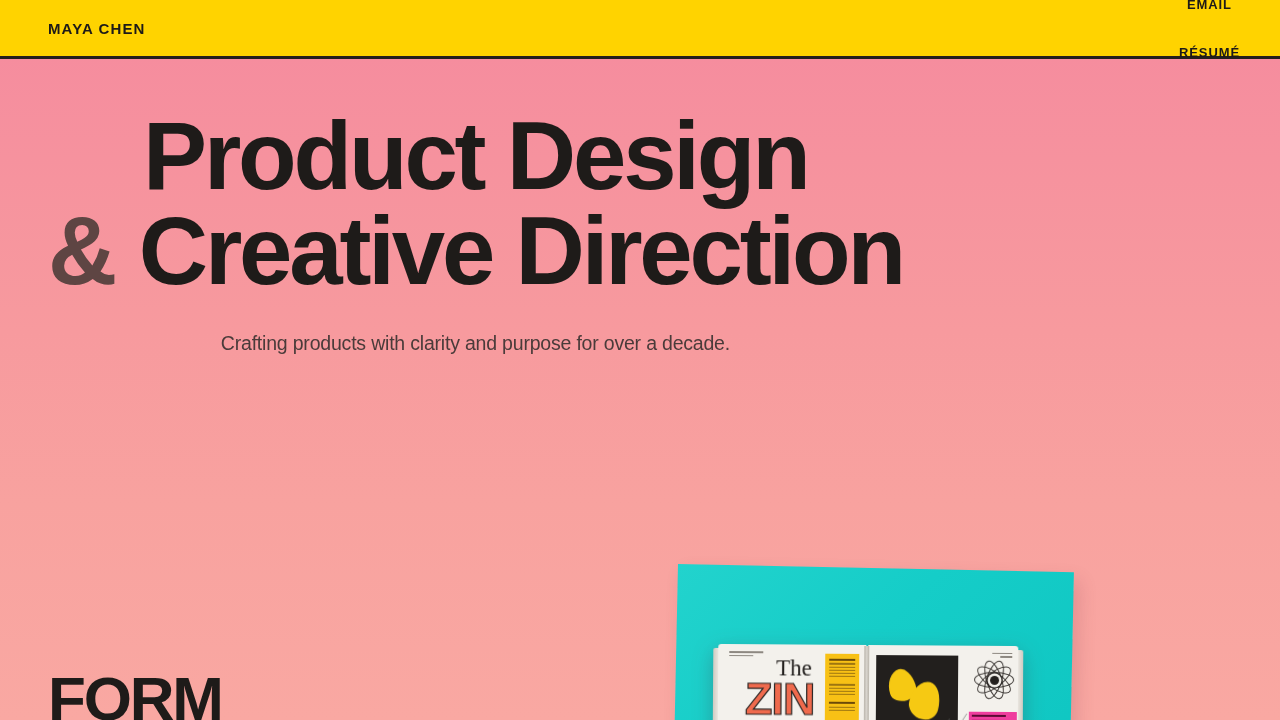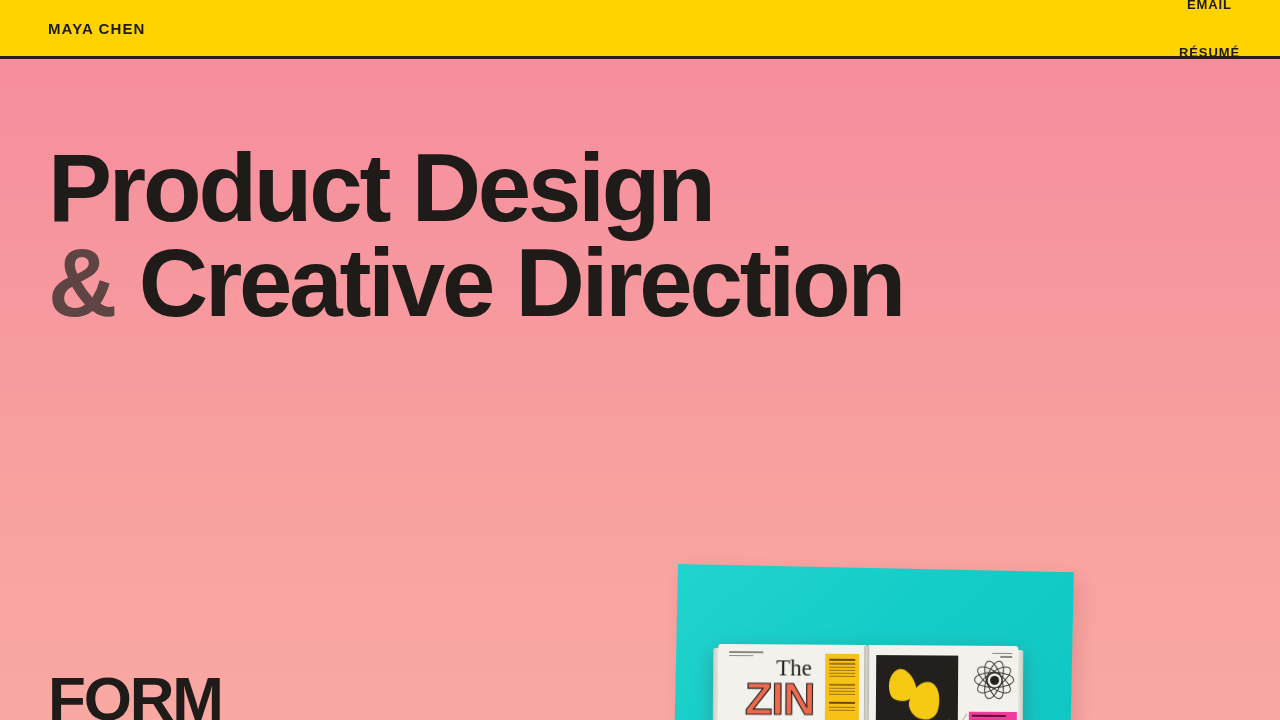--- a/index.html
+++ b/index.html
@@ -48,22 +48,23 @@
     letter-spacing:0.9px;
     color:#1d1a18;
     text-decoration:none;
     white-space:nowrap;
     cursor:pointer;
   }
 
   
   .hero {
     position:absolute;
-    left:48px; top:140px;
+    left:48px; top:108px;
     z-index:20;
+    text-align:center;
   }
   .hero-title {
     font-size:96px;
     font-weight:bold;
     line-height:0.99;
     letter-spacing:-3.2px;
     color:#1e1b19;
     white-space:nowrap;
   }
   .hero-title .amp {
@@ -282,21 +283,21 @@
     </nav>
   </header>
 
   <div class="hero">
     <h1 class="hero-title">
       <div>Product Design</div>
       <div><span class="amp">&amp;</span> <span>Creative Direction</span></div>
     </h1>
 
     <p class="hero-sub">
-      <br>
+      <span>Crafting products with clarity and purpose for over a decade.</span><br>
     </p>
   </div>
 
   <div class="form-word">FORM</div>
 
   <div class="photo">
 
     <div class="teal-card"></div>
 
     <div class="book">

